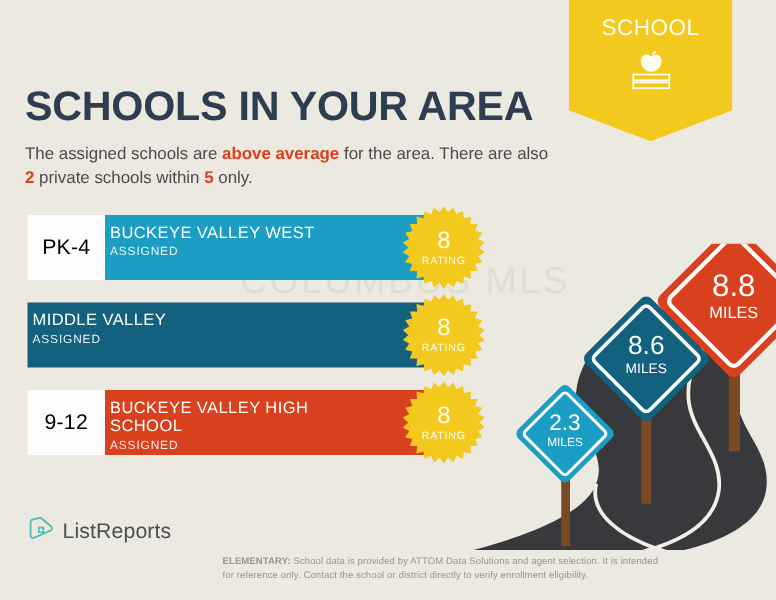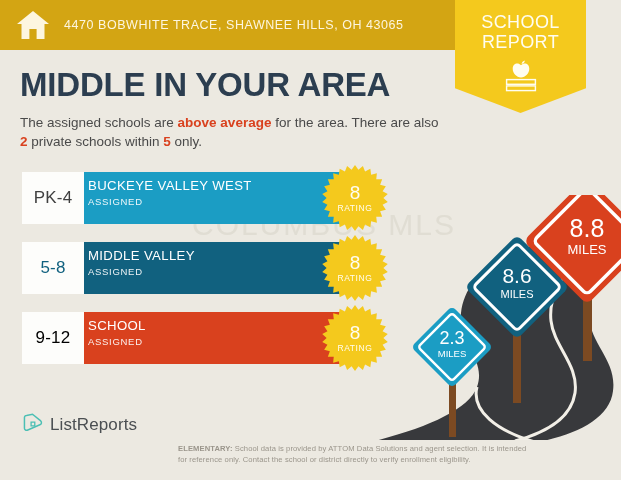--- a/index.html
+++ b/index.html
@@ -88,93 +88,82 @@
     position:absolute;left:178px;top:444px;width:350px;
     font-size:7.6px;line-height:10.5px;color:#9a958b;letter-spacing:.1px;
   }
   .disclaimer b{font-weight:bold;}
 </style>
 </head>
 <body>
 
 <div class="page">
 
-  <div class="header-bar">
-    <span class="home-icon">
-      <svg viewBox="0 0 34 30" width="34" height="30">
-        <path d="M17 1 L33 14 L28.5 14 L28.5 29 L20.6 29 L20.6 19 L13.4 19 L13.4 29 L5.5 29 L5.5 14 L1 14 Z" fill="#fdf6e0"></path>
-      </svg>
-    </span>
-    <span class="address">4470 BOBWHITE TRACE, SHAWNEE HILLS, OH 43065</span>
-  </div>
 
   <div class="report-banner">
     <div class="rb-text">
       <div class="rb-line">SCHOOL</div>
-      <div class="rb-line">REPORT</div>
     </div>
     <div class="apple-books">
       <svg viewBox="0 0 60 40" width="60" height="36">
         <path d="M30 8 c-3.4 -3.4 -9.2 -2 -9.2 4 c0 5 4.2 9.6 9.2 9.6 c5 0 9.2 -4.6 9.2 -9.6 c0 -6 -5.8 -7.4 -9.2 -4 Z" fill="#fffdf0"></path>
         <path d="M30.6 6.6 c.3 -2 1.8 -3.4 3.6 -3.8 c.1 1.9 -1.3 3.6 -3.6 3.8 Z" fill="#fffdf0"></path>
         <rect x="14" y="24" width="32" height="5.2" fill="none" stroke="#fffdf0" stroke-width="1.6"></rect>
         <rect x="14" y="31" width="32" height="5.2" fill="none" stroke="#fffdf0" stroke-width="1.6"></rect>
       </svg>
     </div>
   </div>
 
-  <div class="title">MIDDLE IN YOUR AREA</div>
+  <div class="title">SCHOOLS IN YOUR AREA</div>
 
   <div class="subtitle">
     <span>The assigned schools are </span><span class="hl">above average</span><span> for the area. There are also </span><span class="hl">2</span><span> private schools within </span><span class="hl">5</span><span> only.</span>
   </div>
 
   <div class="watermark">COLUMBUS MLS</div>
 
   <div class="rows">
 
     <div class="row">
       <div class="grade">
-        <span style="color: #404040;">PK-4</span>
+        <span style="color: #000000;">PK-4</span>
       </div>
       <div class="rowbar" style="background: rgb(27, 157, 196);">
         <div class="sname">BUCKEYE VALLEY WEST</div>
         <div class="sassigned">ASSIGNED</div>
       </div>
       <div class="seal">
         <svg viewBox="0 0 100 100" width="66" height="66">
             <polygon class="seal-star" points="50.00,0.00 55.18,7.31 61.97,1.45 65.25,9.79 73.24,5.73 74.43,14.61 83.16,12.57 82.19,21.49 91.15,21.60 88.07,30.02 96.75,32.27 91.75,39.71 99.64,43.97 93.00,50.00 99.64,56.03 91.75,60.29 96.75,67.73 88.07,69.98 91.15,78.40 82.19,78.51 83.16,87.43 74.43,85.39 73.24,94.27 65.25,90.21 61.97,98.55 55.18,92.69 50.00,100.00 44.82,92.69 38.03,98.55 34.75,90.21 26.76,94.27 25.57,85.39 16.84,87.43 17.81,78.51 8.85,78.40 11.93,69.98 3.25,67.73 8.25,60.29 0.36,56.03 7.00,50.00 0.36,43.97 8.25,39.71 3.25,32.27 11.93,30.02 8.85,21.60 17.81,21.49 16.84,12.57 25.57,14.61 26.76,5.73 34.75,9.79 38.03,1.45 44.82,7.31" fill="#f4c91d"></polygon>
           </svg>
         <span class="num">8</span>
         <span class="lbl">RATING</span>
       </div>
     </div>
 
     <div class="row">
-      <div class="grade">
-        <span style="color: rgb(17, 97, 127);">5-8</span>
-      </div>
       <div class="rowbar" style="background: rgb(17, 97, 127);">
         <div class="sname">MIDDLE VALLEY</div>
         <div class="sassigned">ASSIGNED</div>
       </div>
       <div class="seal">
         <svg viewBox="0 0 100 100" width="66" height="66">
             <polygon class="seal-star" points="50.00,0.00 55.18,7.31 61.97,1.45 65.25,9.79 73.24,5.73 74.43,14.61 83.16,12.57 82.19,21.49 91.15,21.60 88.07,30.02 96.75,32.27 91.75,39.71 99.64,43.97 93.00,50.00 99.64,56.03 91.75,60.29 96.75,67.73 88.07,69.98 91.15,78.40 82.19,78.51 83.16,87.43 74.43,85.39 73.24,94.27 65.25,90.21 61.97,98.55 55.18,92.69 50.00,100.00 44.82,92.69 38.03,98.55 34.75,90.21 26.76,94.27 25.57,85.39 16.84,87.43 17.81,78.51 8.85,78.40 11.93,69.98 3.25,67.73 8.25,60.29 0.36,56.03 7.00,50.00 0.36,43.97 8.25,39.71 3.25,32.27 11.93,30.02 8.85,21.60 17.81,21.49 16.84,12.57 25.57,14.61 26.76,5.73 34.75,9.79 38.03,1.45 44.82,7.31" fill="#f4c91d"></polygon>
           </svg>
         <span class="num">8</span>
         <span class="lbl">RATING</span>
       </div>
     </div>
 
     <div class="row">
       <div class="grade">
         <span style="color: #000000;">9-12</span>
       </div>
       <div class="rowbar" style="background: rgb(217, 65, 30);">
+        <div class="sname">BUCKEYE VALLEY HIGH</div>
         <div class="sname">SCHOOL</div>
         <div class="sassigned">ASSIGNED</div>
       </div>
       <div class="seal">
         <svg viewBox="0 0 100 100" width="66" height="66">
             <polygon class="seal-star" points="50.00,0.00 55.18,7.31 61.97,1.45 65.25,9.79 73.24,5.73 74.43,14.61 83.16,12.57 82.19,21.49 91.15,21.60 88.07,30.02 96.75,32.27 91.75,39.71 99.64,43.97 93.00,50.00 99.64,56.03 91.75,60.29 96.75,67.73 88.07,69.98 91.15,78.40 82.19,78.51 83.16,87.43 74.43,85.39 73.24,94.27 65.25,90.21 61.97,98.55 55.18,92.69 50.00,100.00 44.82,92.69 38.03,98.55 34.75,90.21 26.76,94.27 25.57,85.39 16.84,87.43 17.81,78.51 8.85,78.40 11.93,69.98 3.25,67.73 8.25,60.29 0.36,56.03 7.00,50.00 0.36,43.97 8.25,39.71 3.25,32.27 11.93,30.02 8.85,21.60 17.81,21.49 16.84,12.57 25.57,14.61 26.76,5.73 34.75,9.79 38.03,1.45 44.82,7.31" fill="#f4c91d"></polygon>
           </svg>
         <span class="num">8</span>
         <span class="lbl">RATING</span>
       </div>

